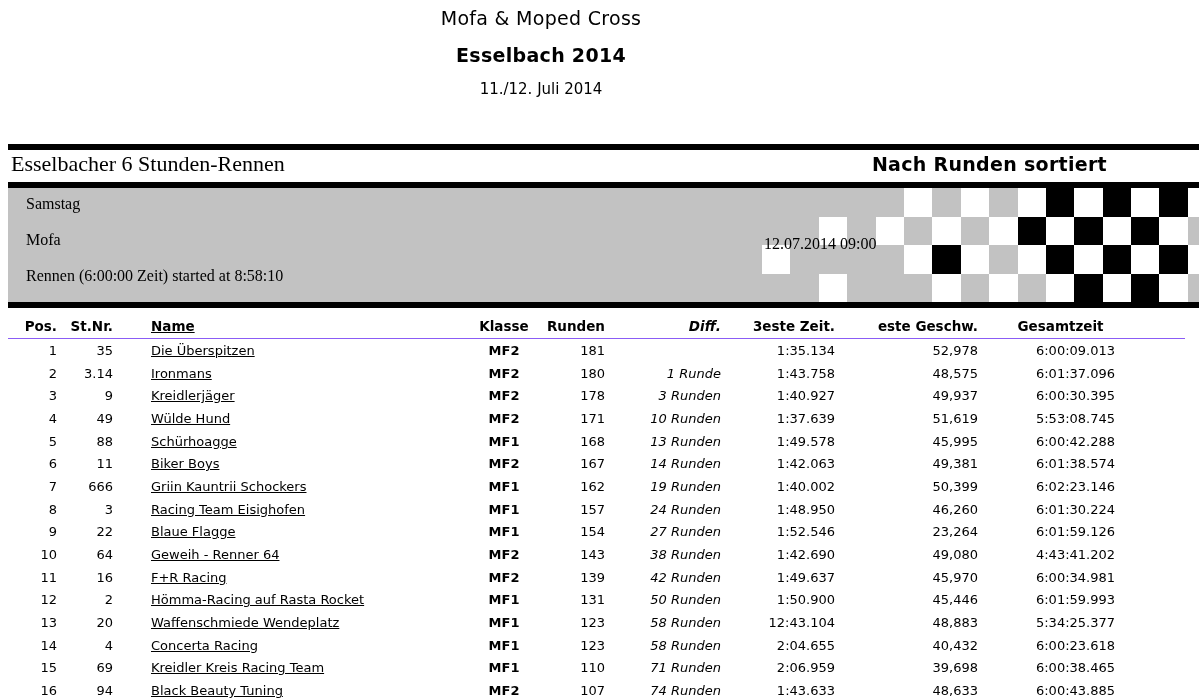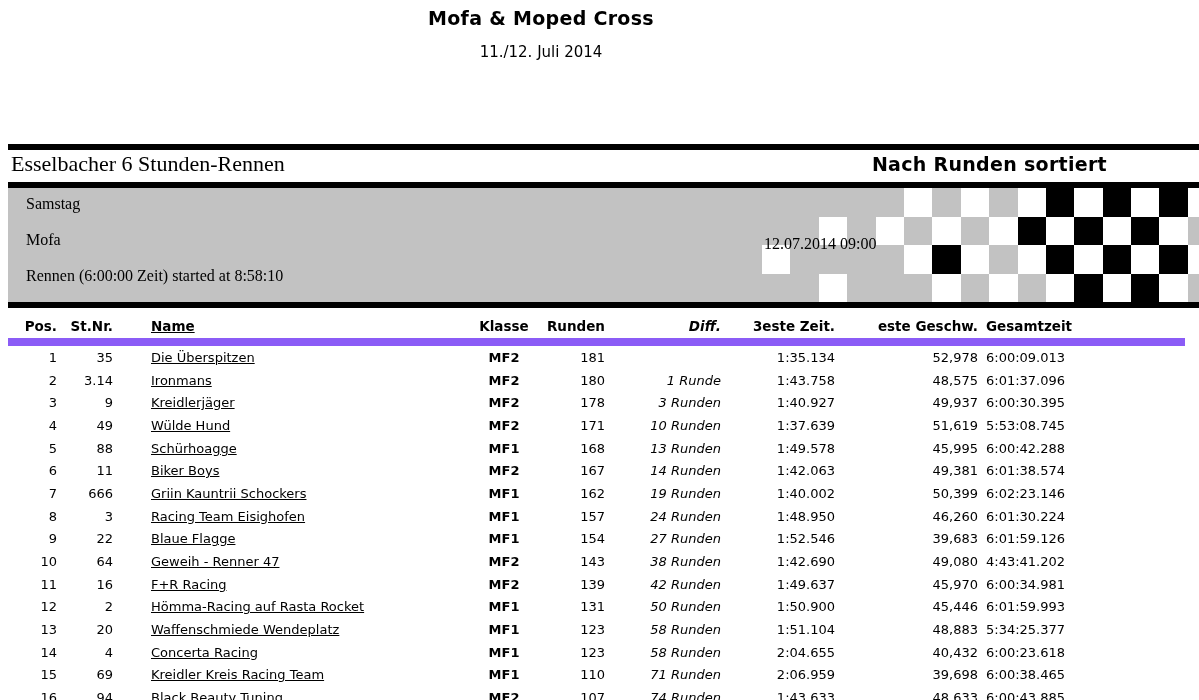--- a/index.html
+++ b/index.html
@@ -4,21 +4,21 @@
 <style>
   html,body{margin:0;padding:0;}
   body{
     width:1199px;height:700px;background:#ffffff;position:relative;overflow:hidden;
     font-family:"DejaVu Sans","Liberation Sans",sans-serif;color:#000;
   }
   .abs{position:absolute;}
 
   
   .title-block{left:0;top:0;width:1082px;text-align:center;}
-  .title-line1{position:relative;margin-top:7px;font-size:19px;font-weight:bold;letter-spacing:0.3px;}
+  .title-line1{position:relative;margin-top:7px;font-size:19px;font-weight:normal;letter-spacing:0.3px;}
   .title-line2{position:relative;margin-top:15px;font-size:19px;font-weight:bold;letter-spacing:0.3px;}
   .title-date{position:relative;margin-top:14px;font-size:15px;}
 
   
   .bar{left:8px;width:1191px;height:6px;background:#000;}
   .bar1{top:144px;} .bar2{top:182px;} .bar3{top:302px;}
   .section-title{left:11px;top:151px;font-family:"Liberation Serif","DejaVu Serif",serif;font-size:22px;}
   .sort-title{top:153px;right:92px;font-size:19px;font-weight:bold;letter-spacing:0.3px;}
 
   
@@ -34,40 +34,41 @@
   .checker-row{display:flex;height:28.5px;}
   .checker-cell{flex:0 0 28.4px;height:28.5px;}
   .checker-g{background:var(--checker-g,#c2c2c2);}
   .checker-w{background:var(--checker-w,#ffffff);}
   .checker-k{background:var(--checker-k,#000000);}
 
   
   .results{left:8px;top:308px;width:1177px;border-collapse:collapse;table-layout:fixed;}
   .results th{
     font-size:13.5px;font-weight:bold;white-space:nowrap;
-    border-bottom:8px solid #8b5cf6;height:26px;vertical-align:bottom;padding:0 0 4px 0;
+    border-bottom:1px solid #8b5cf6;height:26px;vertical-align:bottom;padding:0 0 4px 0;
   }
   .results td{font-size:13px;white-space:nowrap;padding:0;height:22.7px;vertical-align:middle;overflow:hidden;}
   .col-pos{text-align:right;padding-right:3px !important;}
   .col-st-nr{text-align:right;padding-right:2px !important;}
   .col-name{text-align:left;padding-left:36px !important;text-decoration:underline;}
   .col-klasse{text-align:center;}
   td.col-klasse{font-weight:bold;}
   .col-runden{text-align:right;padding-right:6px !important;}
   .col-diff{text-align:right;padding-right:8px !important;font-style:italic;}
   .col-beste-zeit{text-align:right;padding-right:9px !important;}
   .col-geschw{text-align:right;padding-right:8px !important;}
-  .col-gesamtzeit{text-align:left;padding-right:20px !important;}
+  .col-gesamtzeit{text-align:center;padding-right:20px !important;}
   th.col-gesamtzeit{padding-right:50px !important;}
 </style>
 </head>
 <body>
 
 <div class="abs title-block">
   <div class="title-line1">Mofa &amp; Moped Cross</div>
+  <div class="title-line2">Esselbach 2014</div>
   <div class="title-date">11./12. Juli 2014</div>
 </div>
 
 <div class="abs bar bar1"></div>
 <div class="abs section-title">Esselbacher 6 Stunden-Rennen</div>
 <div class="abs sort-title">Nach Runden sortiert</div>
 <div class="abs bar bar2"></div>
 
 <div class="abs info-band">
   <div class="checker-flag" id="checker-flag">
@@ -266,27 +267,27 @@
         <td class="col-gesamtzeit">6:01:30.224</td>
       </tr>
       <tr>
         <td class="col-pos">9</td>
         <td class="col-st-nr">22</td>
         <td class="col-name">Blaue Flagge</td>
         <td class="col-klasse">MF1</td>
         <td class="col-runden">154</td>
         <td class="col-diff">27 Runden</td>
         <td class="col-beste-zeit">1:52.546</td>
-        <td class="col-geschw">39,683</td>
+        <td class="col-geschw">23,264</td>
         <td class="col-gesamtzeit">6:01:59.126</td>
       </tr>
       <tr>
         <td class="col-pos">10</td>
         <td class="col-st-nr">64</td>
-        <td class="col-name">Geweih - Renner 47</td>
+        <td class="col-name">Geweih - Renner 64</td>
         <td class="col-klasse">MF2</td>
         <td class="col-runden">143</td>
         <td class="col-diff">38 Runden</td>
         <td class="col-beste-zeit">1:42.690</td>
         <td class="col-geschw">49,080</td>
         <td class="col-gesamtzeit">4:43:41.202</td>
       </tr>
       <tr>
         <td class="col-pos">11</td>
         <td class="col-st-nr">16</td>
@@ -309,21 +310,21 @@
         <td class="col-geschw">45,446</td>
         <td class="col-gesamtzeit">6:01:59.993</td>
       </tr>
       <tr>
         <td class="col-pos">13</td>
         <td class="col-st-nr">20</td>
         <td class="col-name">Waffenschmiede Wendeplatz</td>
         <td class="col-klasse">MF1</td>
         <td class="col-runden">123</td>
         <td class="col-diff">58 Runden</td>
-        <td class="col-beste-zeit">1:51.104</td>
+        <td class="col-beste-zeit">12:43.104</td>
         <td class="col-geschw">48,883</td>
         <td class="col-gesamtzeit">5:34:25.377</td>
       </tr>
       <tr>
         <td class="col-pos">14</td>
         <td class="col-st-nr">4</td>
         <td class="col-name">Concerta Racing</td>
         <td class="col-klasse">MF1</td>
         <td class="col-runden">123</td>
         <td class="col-diff">58 Runden</td>

